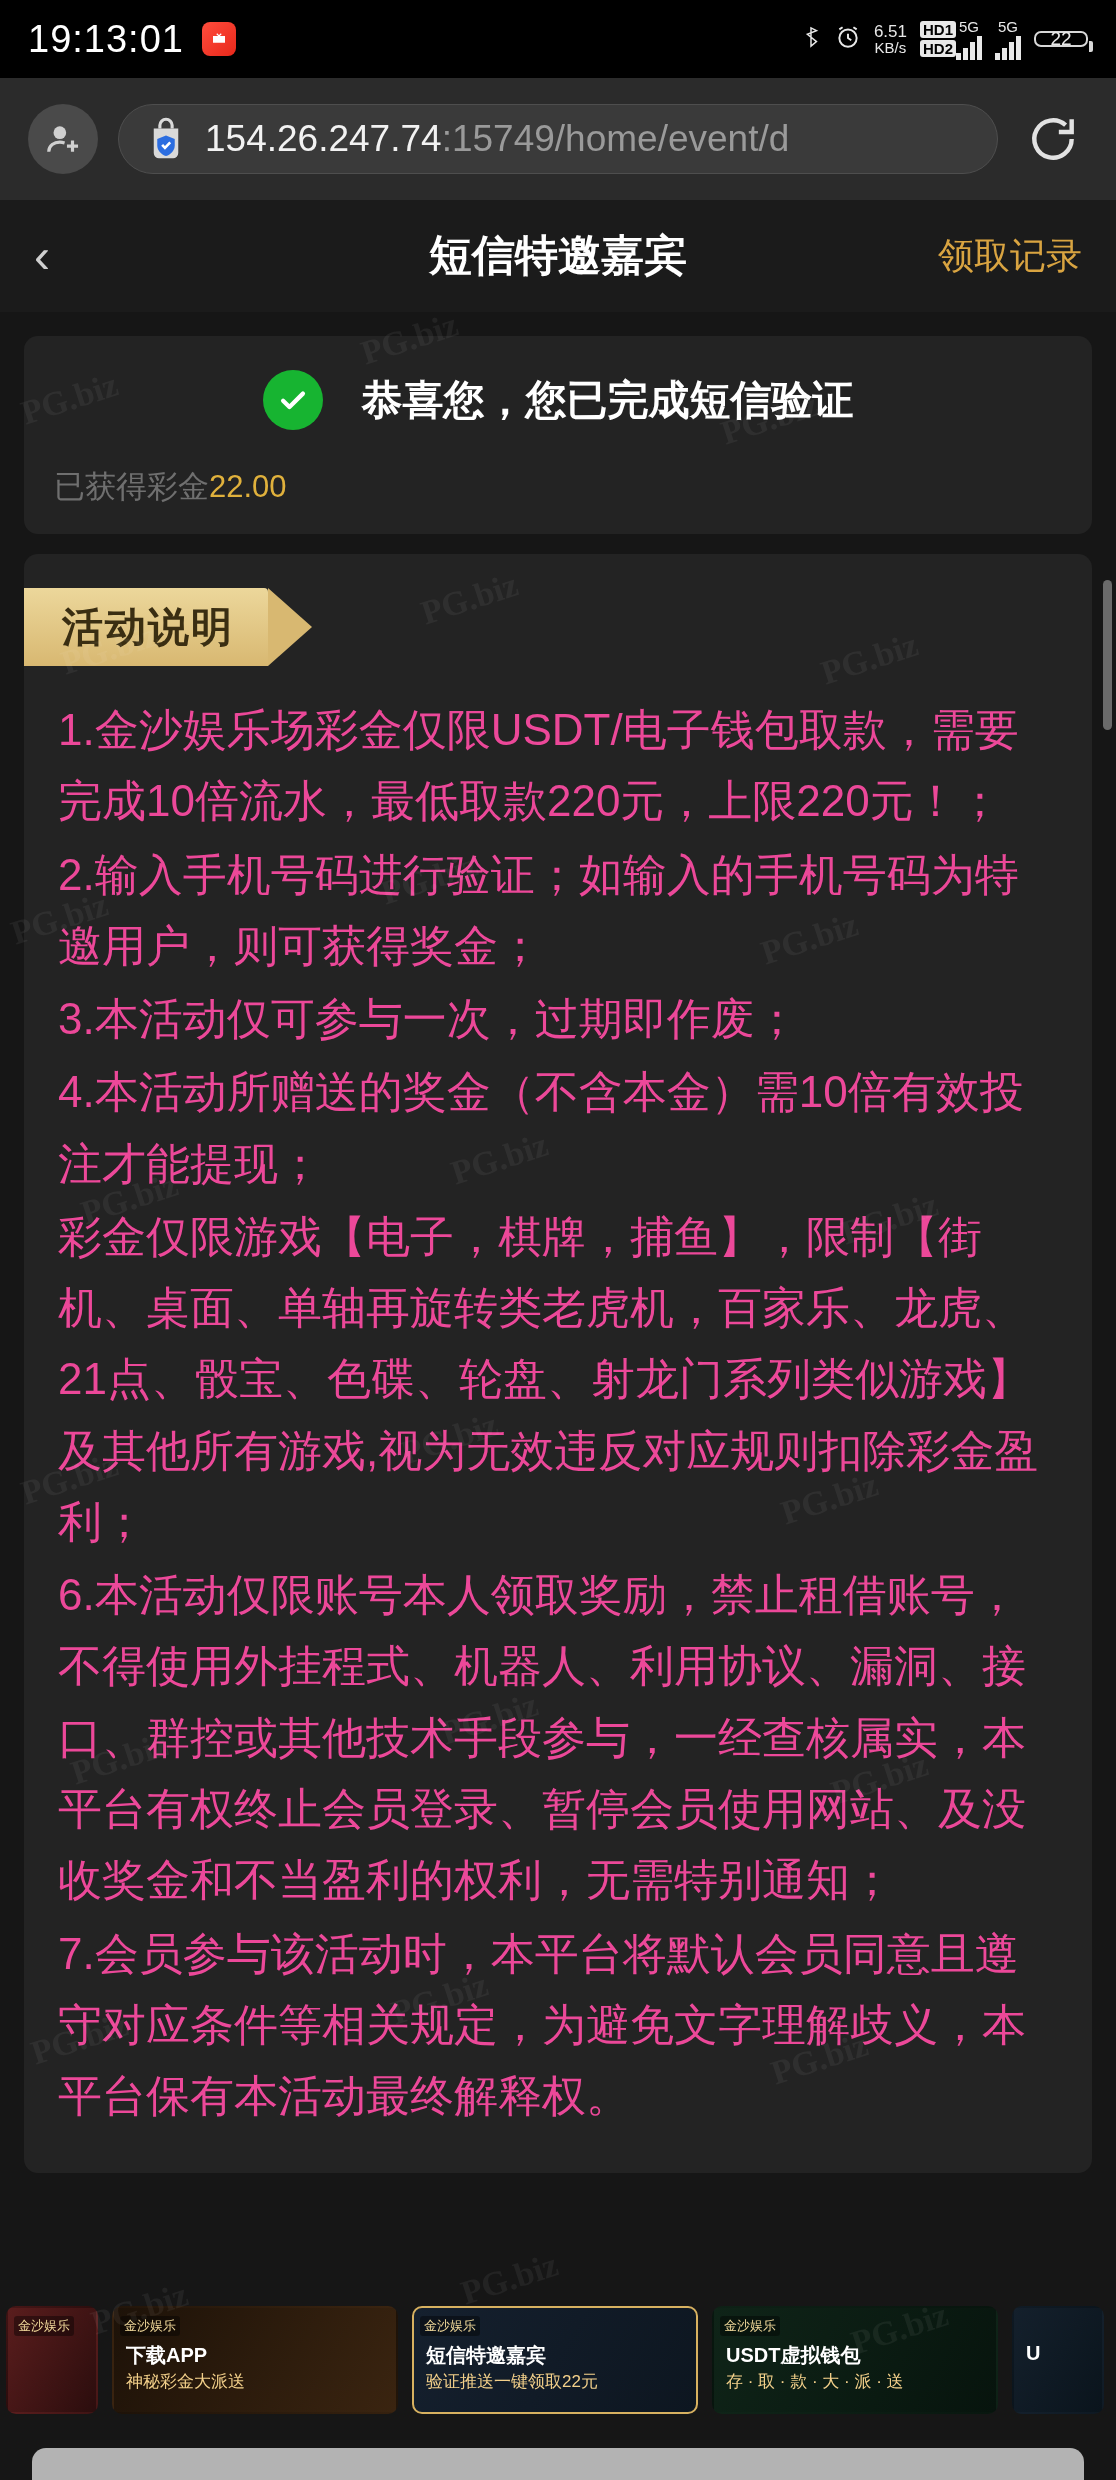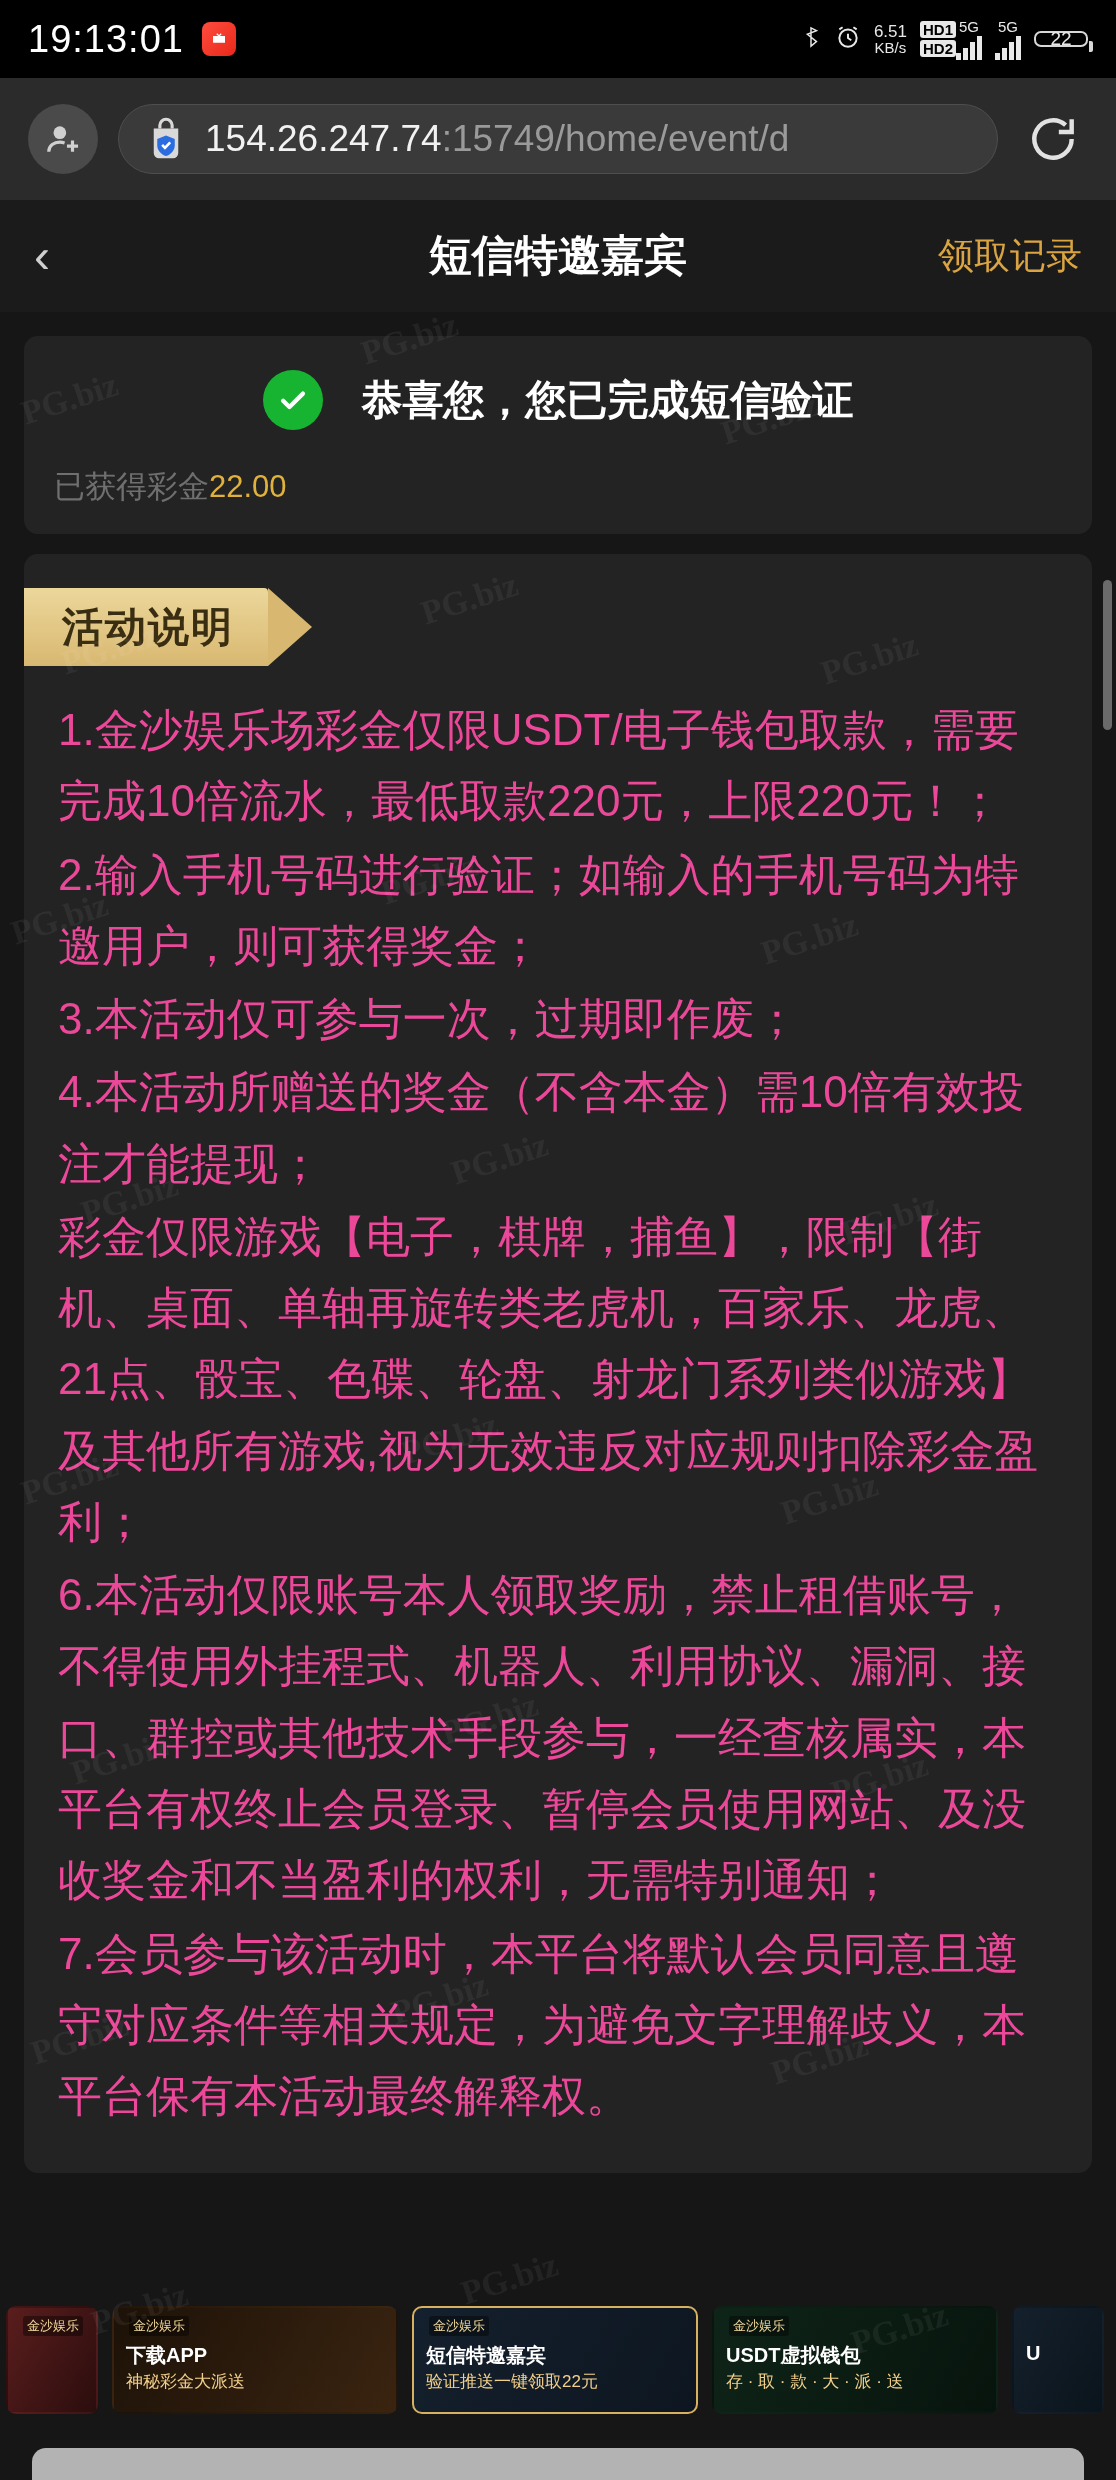--- a/index.html
+++ b/index.html
@@ -167,21 +167,21 @@
   .bn {
     flex: 0 0 auto; height: 108px; border-radius: 10px;
     background: #111; position: relative; overflow: hidden;
     display:flex; align-items:center;
     border: 2px solid transparent;
   }
   .bn.w-part { width: 92px; }
   .bn.w-full { width: 286px; }
   .bn.sel { border-color: #d7b160; }
   .bn .bn-brand {
-    position:absolute; top:8px; left:15px; font-size: 13px; color:#f0d89a;
+    position:absolute; top:8px; left:6px; font-size: 13px; color:#f0d89a;
     background: rgba(0,0,0,.4); padding: 1px 4px; border-radius: 3px;
   }
   .bn .bn-t1 { position:absolute; left:12px; top:34px; font-size:20px; color:#fff; font-weight:bold;}
   .bn .bn-t2 { position:absolute; left:12px; top:62px; font-size:17px; color:#f3d08a;}
   .bn.b1 { background: linear-gradient(120deg,#5a1d1d,#2b0d0d); }
   .bn.b2 { background: linear-gradient(120deg,#1d1208,#3a2410); }
   .bn.b3 { background: linear-gradient(120deg,#15202e,#0d1620); }
   .bn.b4 { background: linear-gradient(120deg,#0f2418,#07140d); }
   .bn.b5 { background: linear-gradient(120deg,#14202c,#0a141c); }
 

